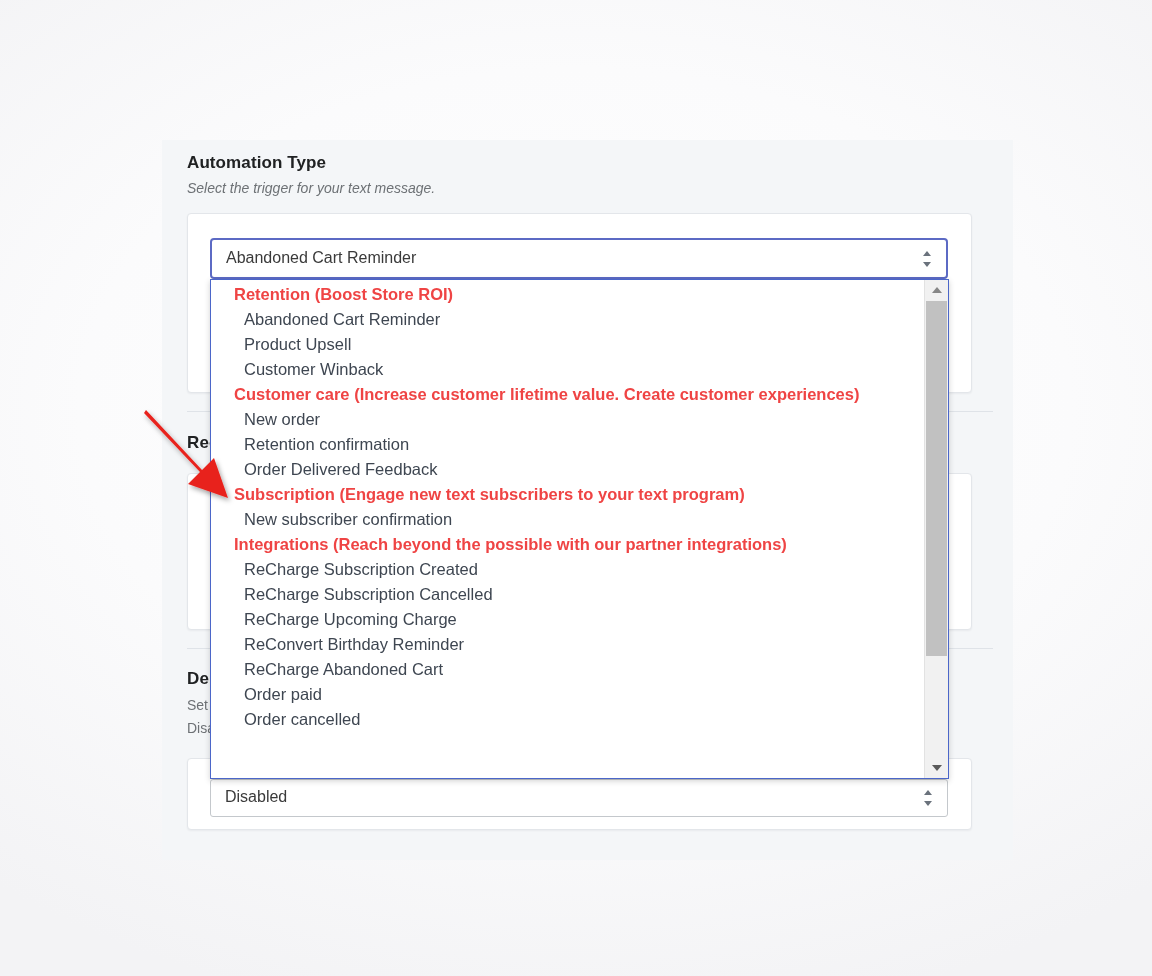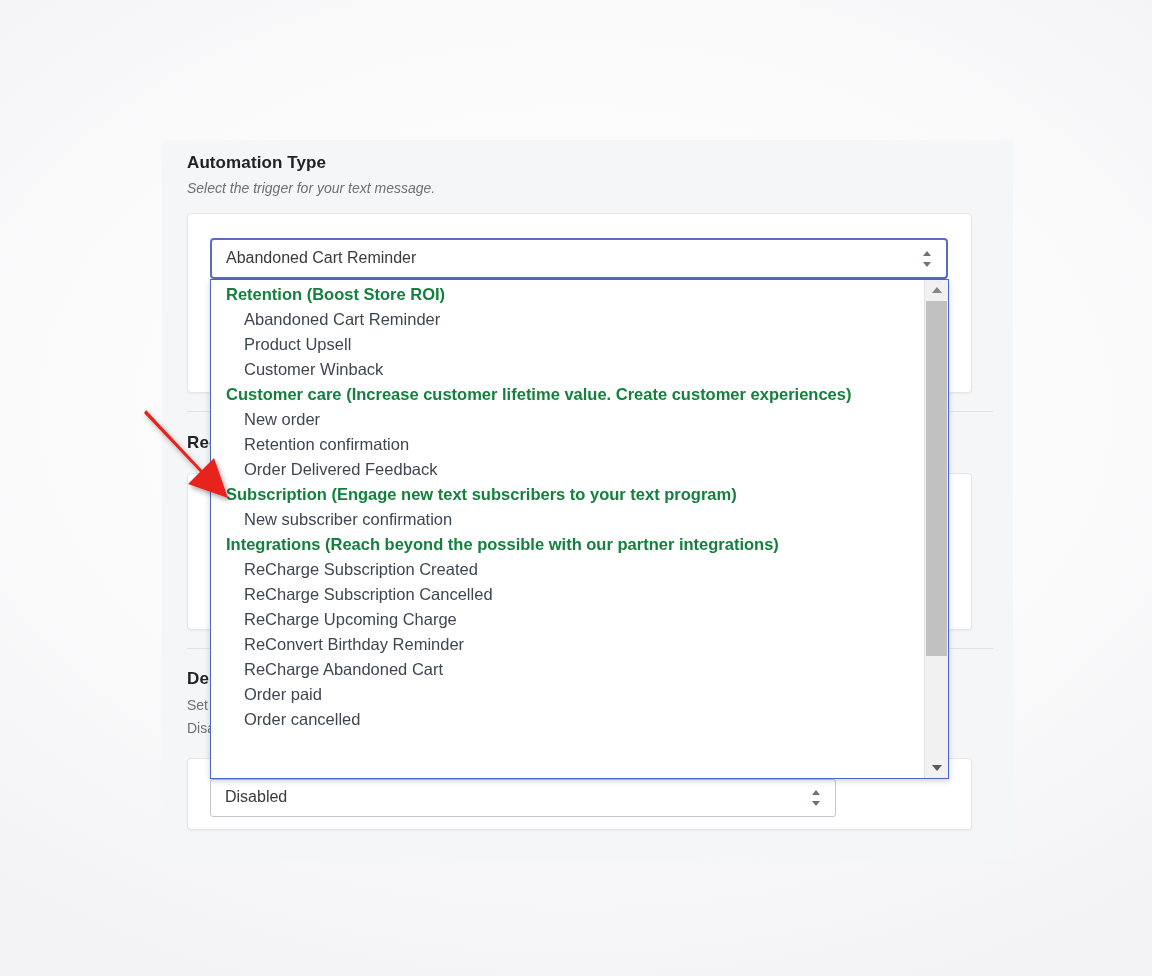--- a/index.html
+++ b/index.html
@@ -152,22 +152,23 @@
   .opt {
     height: 25px;
     line-height: 25px;
     font-size: 16.5px;
     color: #3e4651;
     white-space: nowrap;
     box-sizing: border-box;
   }
   .opt.group {
     font-weight: bold;
-    color: #15803d;
+    color: #ef4444;
     padding-left: 15px;
+    margin-left: 8px;
   }
   .opt.item {
     padding-left: 33px;
   }
   .opt.item.selected {
     background: #1e90ff;
     color: #ffffff;
     width: 714px;
   }
 
@@ -208,21 +209,21 @@
     width: 21px;
     height: 355px;
     background: #c1c1c1;
   }
 
   
   #select-delivery {
     position: absolute;
     left: 210px;
     top: 779px;
-    width: 626px;
+    width: 738px;
     height: 38px;
     background: #ffffff;
     border: 1px solid #c4c8cc;
     border-radius: 3px;
     box-sizing: border-box;
   }
   #select-delivery-value {
     position: absolute;
     left: 14px;
     top: 8px;

